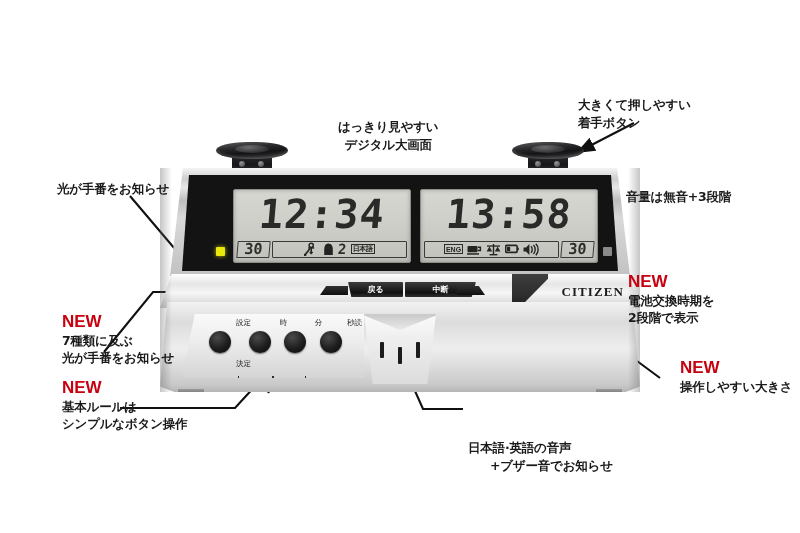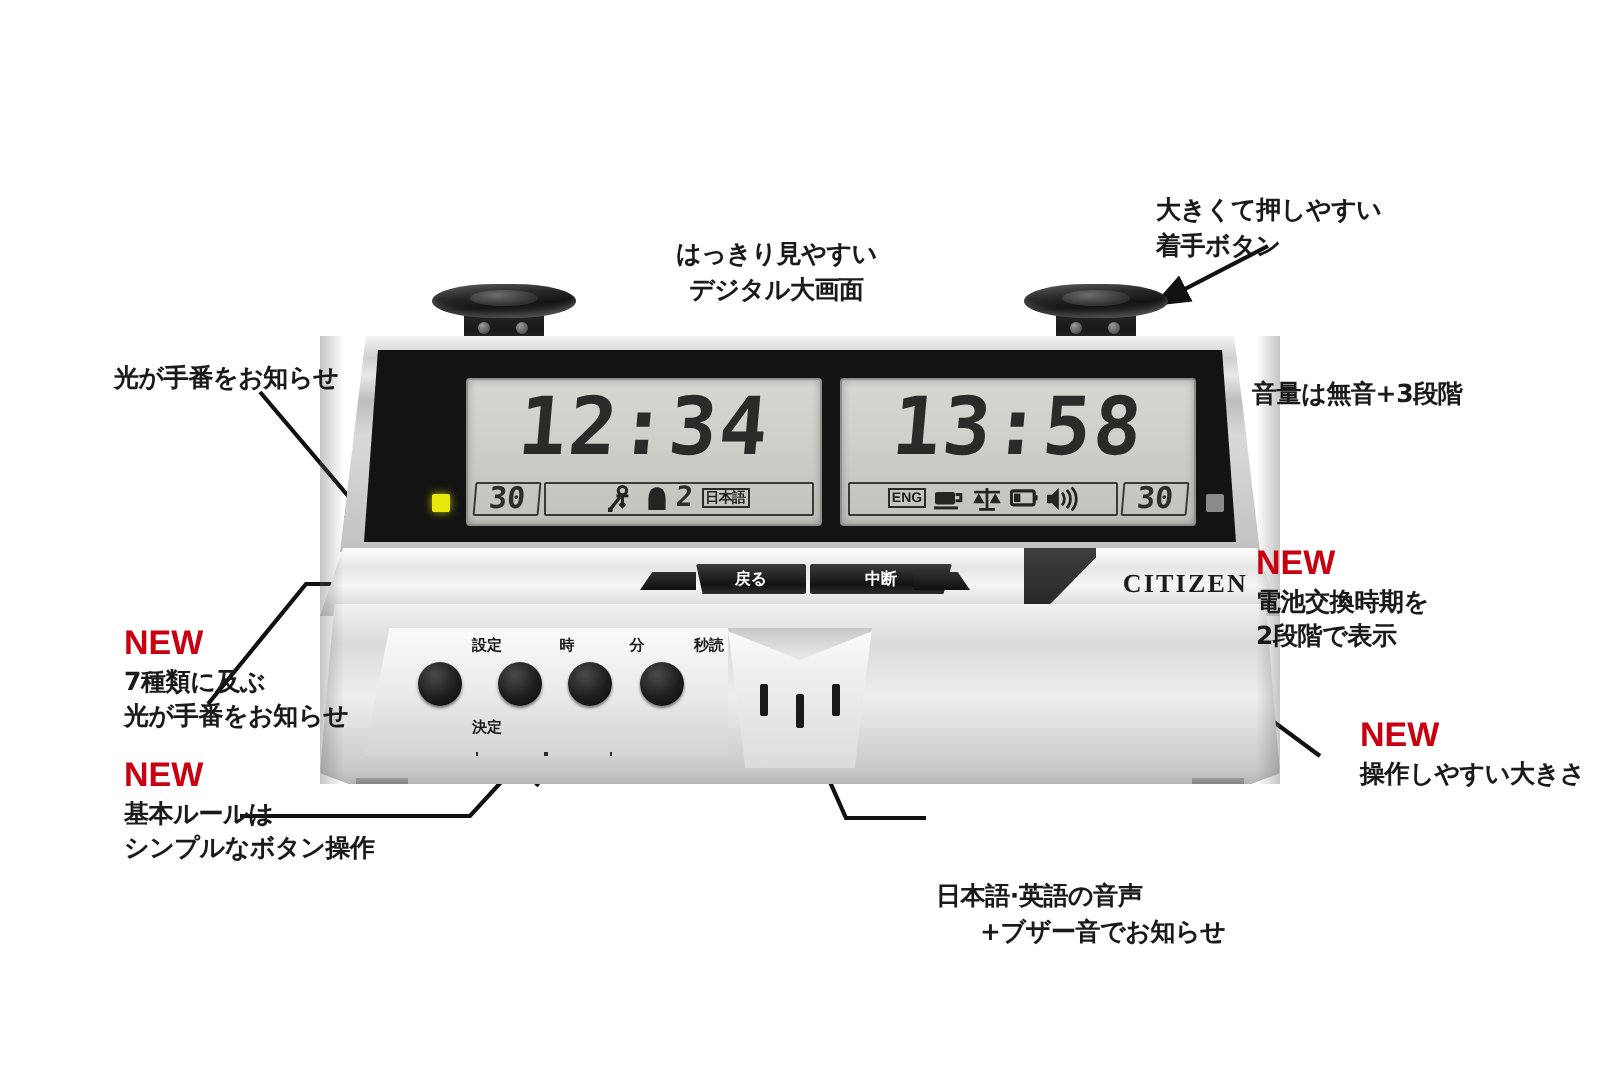--- a/index.html
+++ b/index.html
@@ -264,21 +264,21 @@
   .rbtn {
     position: absolute;
     width: 22px; height: 22px;
     border-radius: 50%;
     background: radial-gradient(circle at 38% 30%, #4a4a4a 0%, #1d1d1d 55%, #0b0b0b 100%);
     box-shadow: 0 1px 1.5px rgba(0,0,0,.5);
   }
   .rlabel {
     position: absolute;
     font-size: 7.5px;
-    font-weight: 700;
+    font-weight: 400;
     color: #1c1c1c;
     white-space: nowrap;
     transform: translateX(-50%);
     font-family: "DejaVu Sans", sans-serif;
     padding-left: 47px;
   }
   .rlabel.sym { font-size: 11px; font-family: "Liberation Sans", sans-serif; }
 
   #bracket {
     position: absolute;

